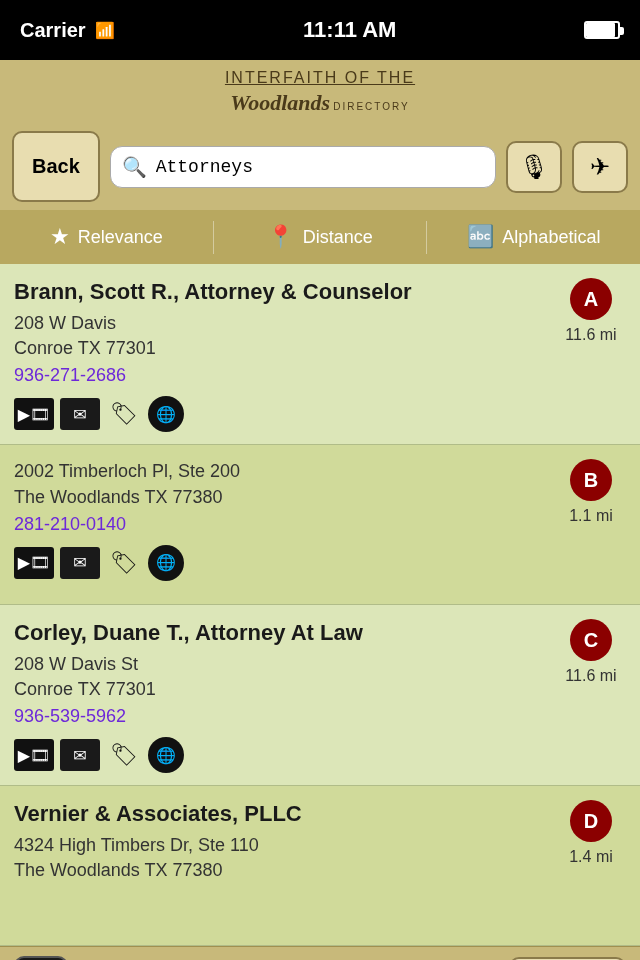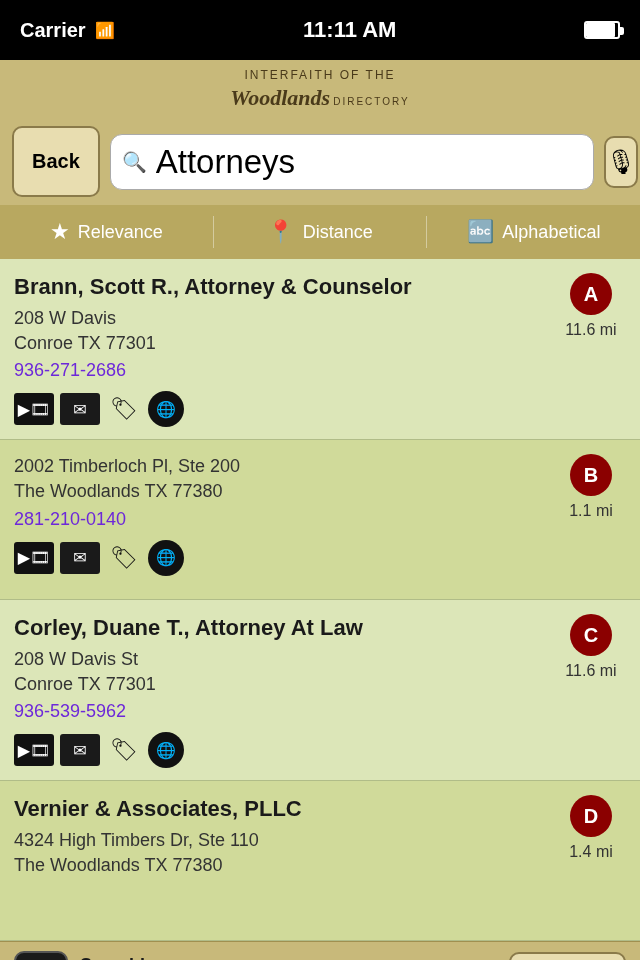--- a/index.html
+++ b/index.html
@@ -45,21 +45,21 @@
       background: #c8b97a;
       text-align: center;
       padding: 8px 0 6px;
     }
     .header-logo {
       font-size: 11px;
       color: #4a3a1a;
       font-style: italic;
       line-height: 1.3;
     }
-    .header-logo .interfaith { font-size: 12px; letter-spacing: 2px; text-transform: uppercase; font-style: normal; }
+    .header-logo .interfaith { font-size: 16px; letter-spacing: 2px; text-transform: uppercase; font-style: normal; text-decoration: underline; }
     .header-logo .woodlands { font-size: 22px; font-family: Georgia, serif; font-style: italic; font-weight: bold; }
     .header-logo .directory { font-size: 10px; letter-spacing: 2px; text-transform: uppercase; font-style: normal; }
 
     
     .search-row {
       background: #c8b97a;
       display: flex;
       align-items: center;
       padding: 8px 12px;
       gap: 10px;
@@ -80,23 +80,24 @@
       background: #fff;
       border: 1px solid #aaa;
       border-radius: 12px;
       display: flex;
       align-items: center;
       padding: 8px 12px;
       gap: 8px;
     }
     .search-icon-wrap { color: #888; font-size: 20px; }
     .search-input {
-      border: none; outline: none; font-size: 33px;
+      border: none; outline: none; font-size: 18px;
       color: #000; background: transparent; flex: 1;
       font-weight: 400;
+      font-family: Liberation Mono, monospace;
     }
     .mic-btn {
       background: #e8ddb0;
       border: 2px solid #8a7a4a;
       border-radius: 10px;
       width: 56px; height: 52px;
       display: flex; align-items: center; justify-content: center;
       font-size: 24px; cursor: pointer;
     }
     .compass-btn {

